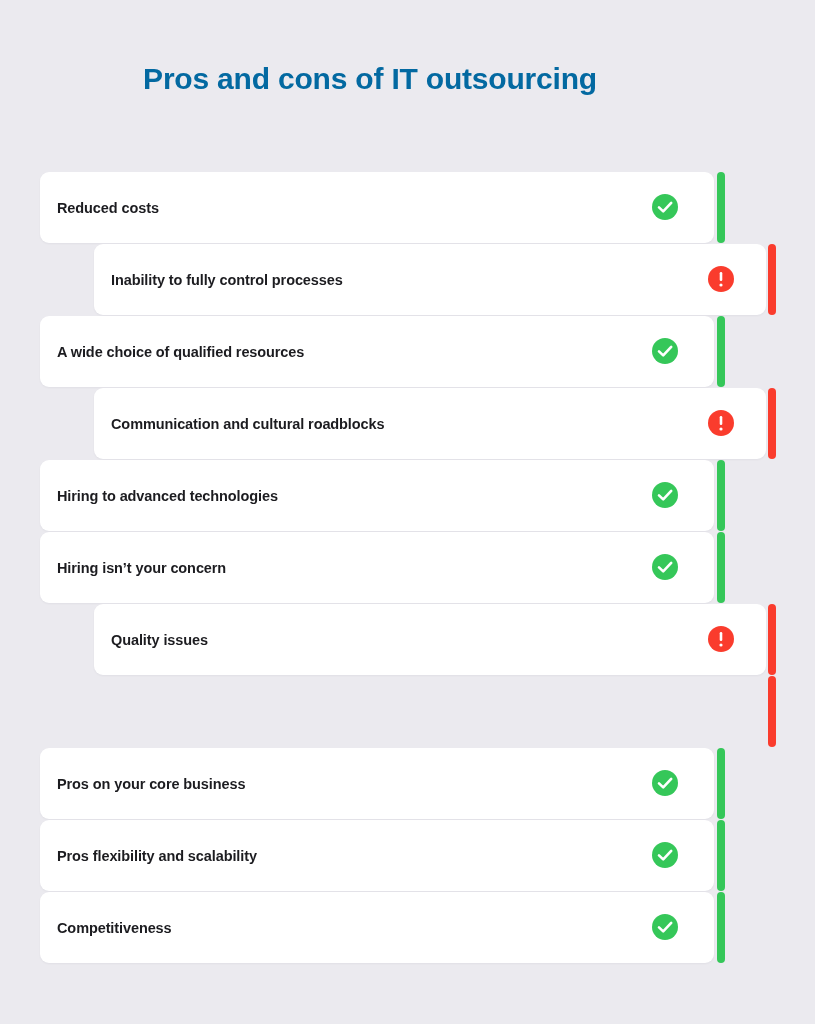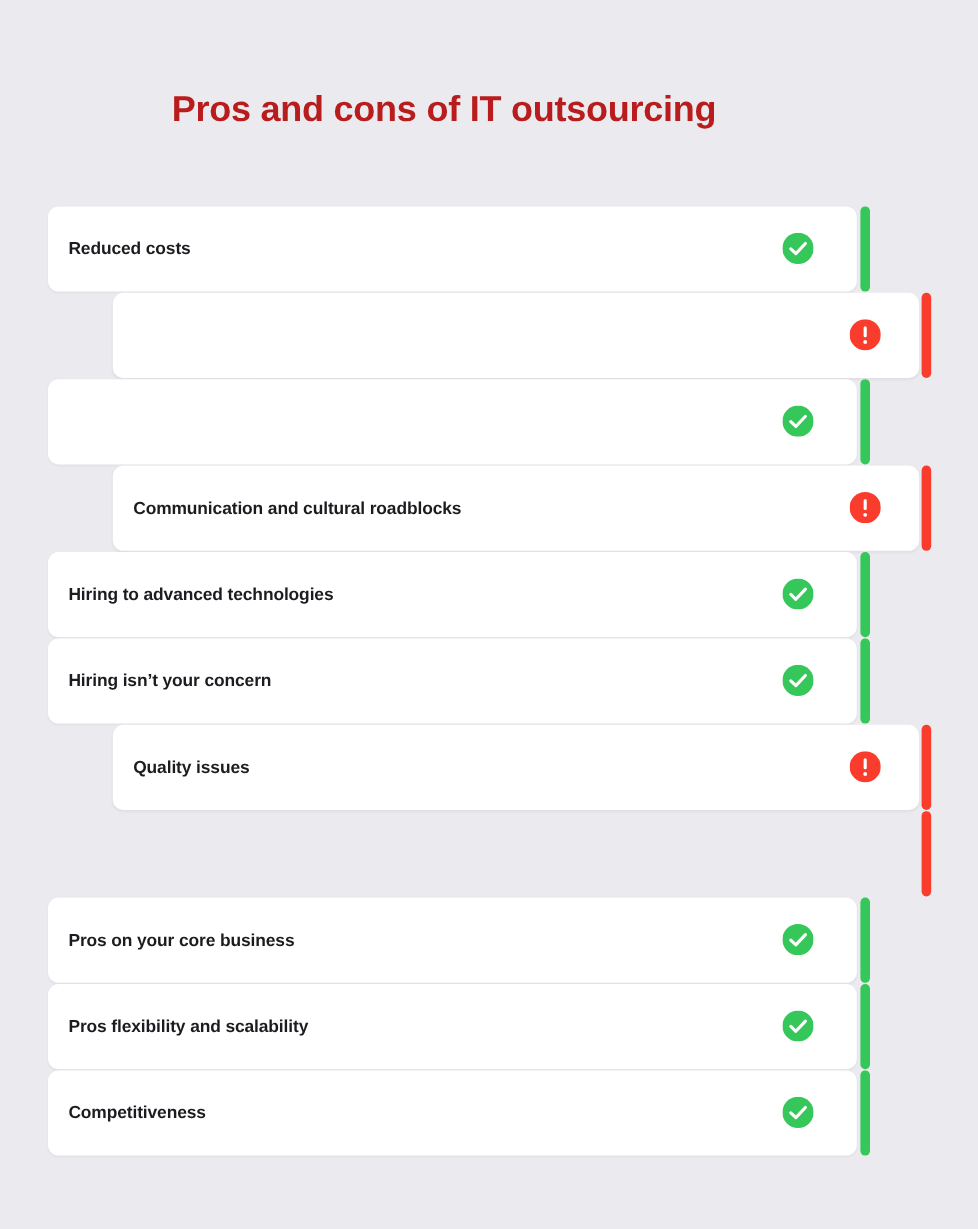--- a/index.html
+++ b/index.html
@@ -19,23 +19,22 @@
     height: 1024px;
   }
   .page-title {
     position: absolute;
     top: 62px;
     left: 0;
     width: 740px;
     text-align: center;
     font-size: 30px;
     font-weight: bold;
-    color: #b91c1c;
+    color: #0369a1;
     letter-spacing: -0.2px;
-    margin-top: 13px;
   }
   .list {
     position: absolute;
     top: 172px;
     left: 0;
     width: 815px;
   }
   .row {
     position: relative;
     height: 71px;
@@ -120,32 +119,34 @@
             <svg viewBox="0 0 26 26" xmlns="http://www.w3.org/2000/svg">
               <circle cx="13" cy="13" r="13" fill="#35c759"></circle>
               <path d="M7 13.4 L11.2 17.4 L19.2 8.9" fill="none" stroke="#ffffff" stroke-width="2.6" stroke-linecap="round" stroke-linejoin="round"></path>
             </svg>
           </span>
         </div>
         <span class="accent-bar"></span>
       </div>
       <div class="row con">
         <div class="card">
+          <span class="card-label">Inability to fully control processes</span>
           <span class="status-icon">
             <svg viewBox="0 0 26 26" xmlns="http://www.w3.org/2000/svg">
               <circle cx="13" cy="13" r="13" fill="#fa3c2d"></circle>
               <rect x="11.7" y="5.9" width="2.6" height="9.2" rx="1.3" fill="#ffffff"></rect>
               <circle cx="13" cy="19" r="1.6" fill="#ffffff"></circle>
             </svg>
           </span>
         </div>
         <span class="accent-bar"></span>
       </div>
       <div class="row pro">
         <div class="card">
+          <span class="card-label">A wide choice of qualified resources</span>
           <span class="status-icon">
             <svg viewBox="0 0 26 26" xmlns="http://www.w3.org/2000/svg">
               <circle cx="13" cy="13" r="13" fill="#35c759"></circle>
               <path d="M7 13.4 L11.2 17.4 L19.2 8.9" fill="none" stroke="#ffffff" stroke-width="2.6" stroke-linecap="round" stroke-linejoin="round"></path>
             </svg>
           </span>
         </div>
         <span class="accent-bar"></span>
       </div>
       <div class="row con">

